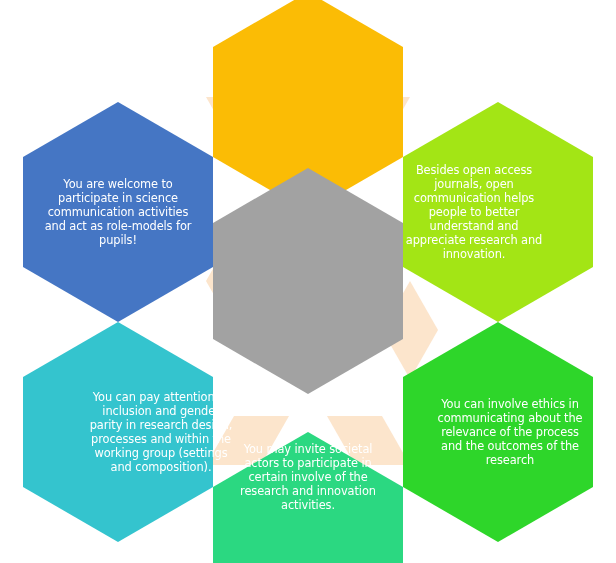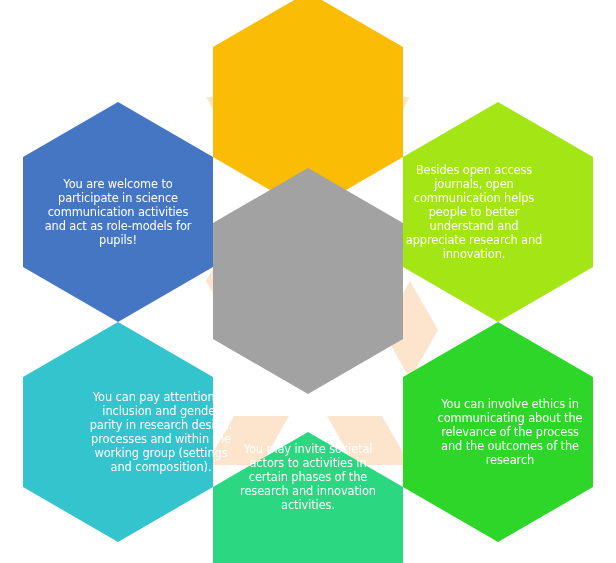--- a/index.html
+++ b/index.html
@@ -85,21 +85,21 @@
 
   <div class="hex-label petal-label" style="left: 398px; top: 147px; color: rgb(255, 255, 255);">
     <span>Besides open access journals, open communication helps people to better understand and appreciate research and innovation.</span>
   </div>
 
   <div class="hex-label petal-label" style="left: 422px; top: 367px; color: rgb(255, 255, 255); margin-left: 12px;">
     <span>You can involve ethics in communicating about the relevance of the process and the outcomes of the research</span>
   </div>
 
   <div class="hex-label petal-label" style="left: 232px; top: 412px; color: rgb(255, 255, 255);">
-    <span>You may invite societal actors to activities in certain phases of the research and innovation activities.</span>
+    <span>You may invite societal actors to participate in certain involve of the research and innovation activities.</span>
   </div>
 
   <div class="hex-label petal-label" style="left: 52px; top: 367px; color: rgb(255, 255, 255); margin-left: 33px;">
     <span>You can pay attention to inclusion and gender parity in research design, processes and within the working group (settings and composition).</span>
   </div>
 
   <div class="hex-label petal-label" style="left: 42px; top: 147px; color: rgb(255, 255, 255);">
     <span>You are welcome to participate in science communication activities and act as role-models for pupils!</span>
   </div>
 

